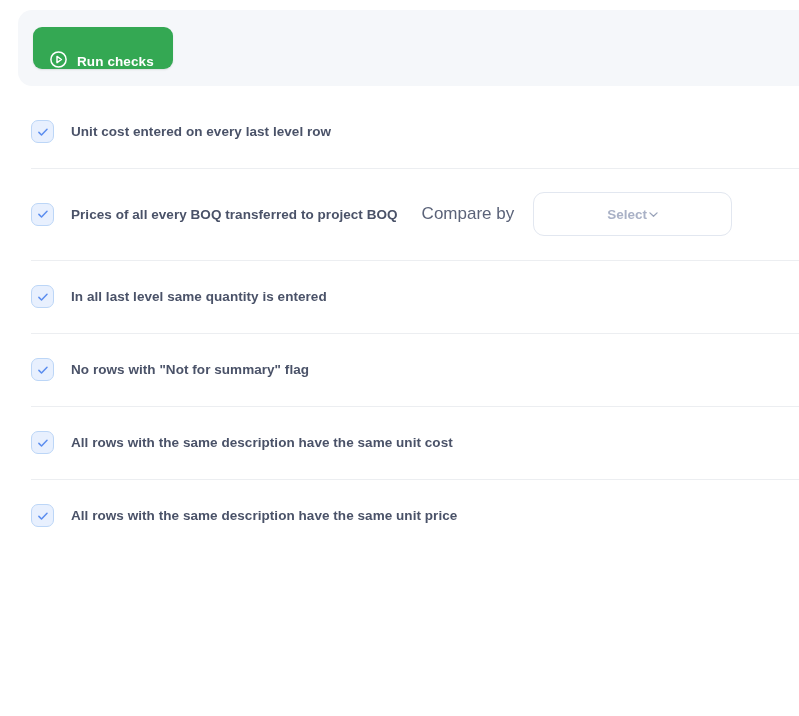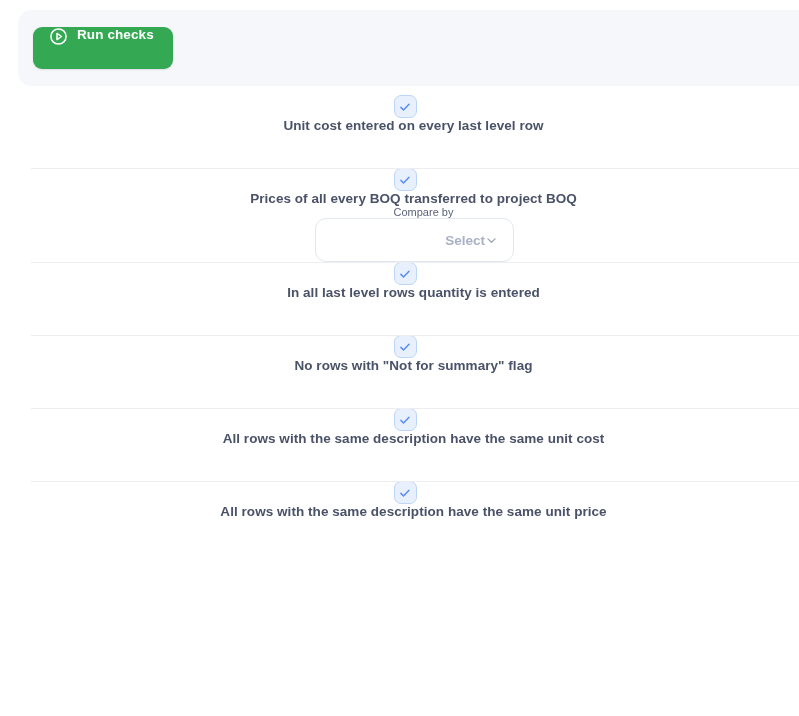--- a/index.html
+++ b/index.html
@@ -29,21 +29,21 @@
     height: 76px;
     background: #f5f7fa;
     border-radius: 14px;
     display: flex;
     align-items: center;
     padding-left: 15px;
   }
 
   .run-btn {
     display: inline-flex;
-    align-items: flex-start;
+    align-items: flex-end;
     gap: 9px;
     height: 42px;
     padding: 0 19px 0 16px;
     background: #34a853;
     border: none;
     border-radius: 9px;
     cursor: pointer;
     box-shadow: 0 1px 2px rgba(0,0,0,0.10);
   }
 
@@ -70,21 +70,20 @@
     right: 0;
   }
 
   .check-row {
     position: relative;
     display: flex;
     align-items: center;
     padding-left: 31px;
     padding-right: 20px;
     min-height: 73px;
-    flex-direction: column;
   }
   .check-row.tall { min-height: 92px; }
 
   .check-row + .check-row::before {
     content: "";
     position: absolute;
     left: 31px;
     right: 0;
     top: 0;
     height: 1px;
@@ -132,37 +131,37 @@
 
   .pct-sign {
     width: 30px;
     margin-left: 13px;
     font-size: 13.5px;
     color: #5b6379;
     flex: 0 0 auto;
   }
 
   .compare-label {
-    margin-left: 37px;
-    font-size: 11px;
+    margin-left: 24px;
+    font-size: 17px;
     color: #5b6379;
     white-space: nowrap;
     flex: 0 0 auto;
   }
 
   .select-box {
     margin-left: 19px;
     width: 199px;
     height: 44px;
     border: 1px solid #e2e7f0;
     border-radius: 11px;
     background: #ffffff;
     display: flex;
     align-items: center;
-    justify-content: flex-end;
+    justify-content: center;
     padding: 0 15px 0 17px;
     cursor: pointer;
     flex: 0 0 auto;
   }
 
   .select-value {
     font-size: 13.5px;
     color: #a9b1c6;
     font-weight: bold;
   }
@@ -215,21 +214,21 @@
         </span>
       </div>
     </div>
 
     <div class="check-row">
       <div class="cb">
         <svg width="14" height="14" viewBox="0 0 16 16" fill="none">
           <path d="M3.3 8.4l3 3 6.3-6.6" stroke="#5b8def" stroke-width="1.7" stroke-linecap="round" stroke-linejoin="round"></path>
         </svg>
       </div>
-      <span class="check-label">In all last level rows quantity is entered</span>
+      <span class="check-label">In all last level same quantity is entered</span>
     </div>
 
     <div class="check-row">
       <div class="cb">
         <svg width="14" height="14" viewBox="0 0 16 16" fill="none">
           <path d="M3.3 8.4l3 3 6.3-6.6" stroke="#5b8def" stroke-width="1.7" stroke-linecap="round" stroke-linejoin="round"></path>
         </svg>
       </div>
       <span class="check-label">No rows with "Not for summary" flag</span>
     </div>

